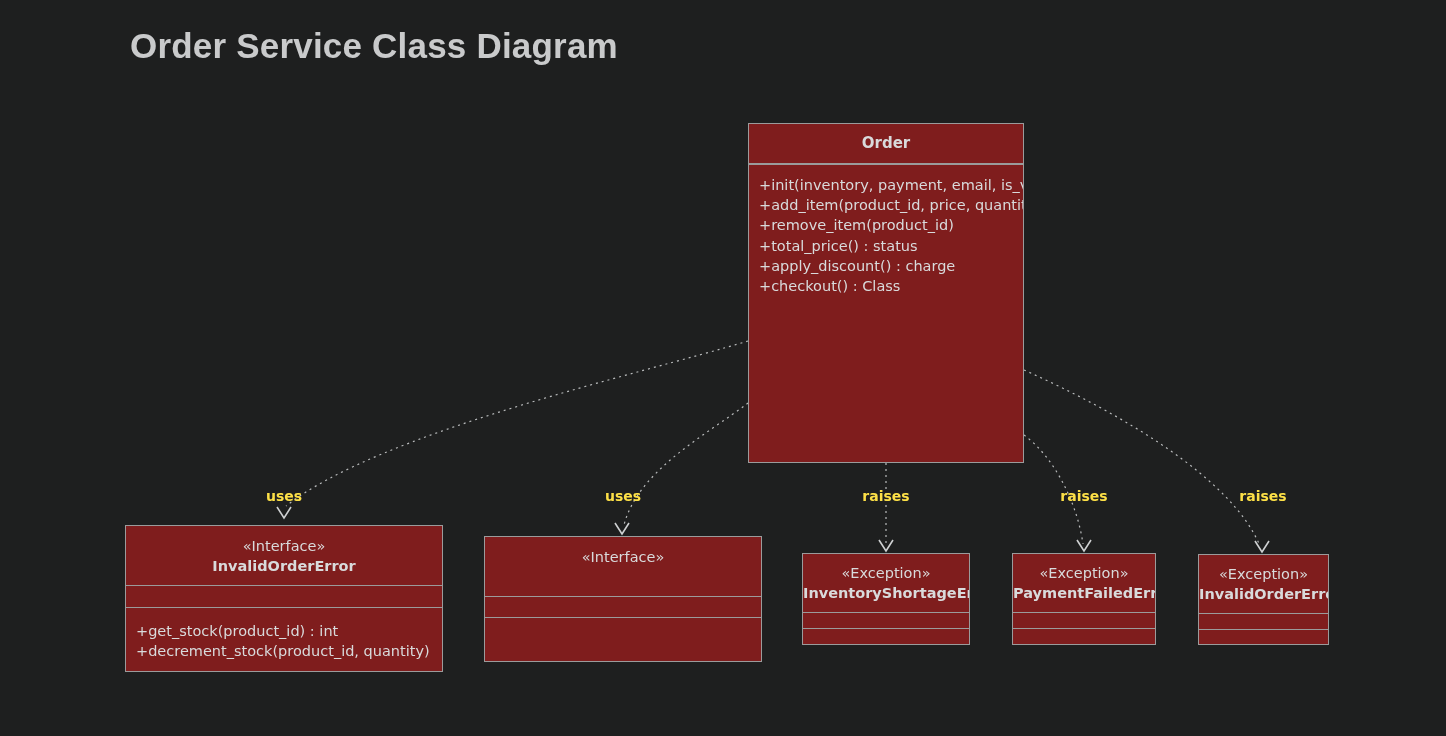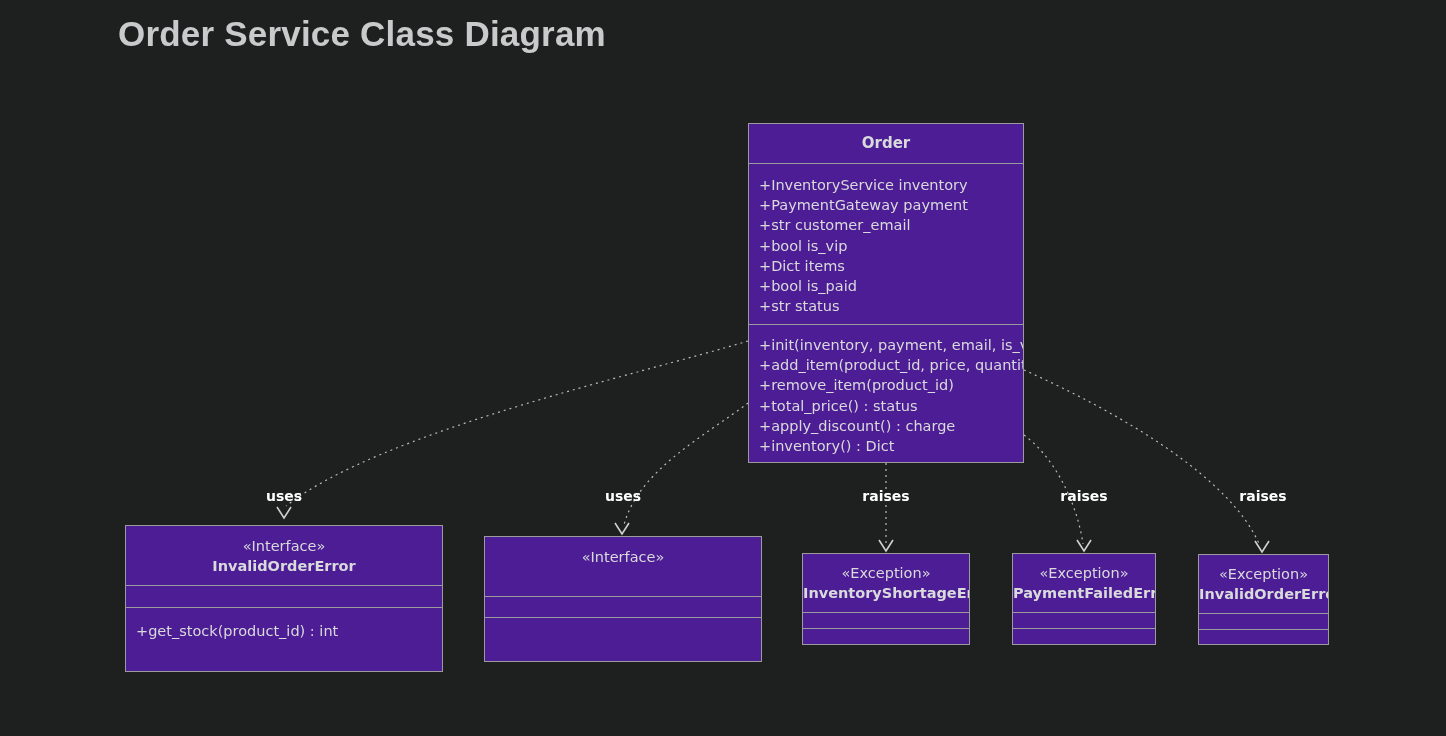--- a/index.html
+++ b/index.html
@@ -17,21 +17,21 @@
   }
   .diagram-title {
     position: absolute;
     left: 118px;
     top: 14px;
     font-family: "Liberation Sans", sans-serif;
     font-size: 35px;
     font-weight: 800;
     letter-spacing: 0.2px;
     color: #c9cacb;
-    margin: 0;
+    margin: 12px;
   }
   .edges-svg {
     position: absolute;
     left: 0;
     top: 0;
     width: 1446px;
     height: 736px;
   }
   .edge-path {
     fill: none;
@@ -40,21 +40,21 @@
     stroke-dasharray: 2 4;
   }
   .arrow-head {
     fill: none;
     stroke: #cfd1d2;
     stroke-width: 1.6;
   }
   .class-box {
     position: absolute;
     box-sizing: border-box;
-    background: #4c1d95;
+    background: #7f1d1d;
     border: 1px solid #9b9b9b;
     color: #d9dadb;
     font-size: 14.5px;
     overflow: hidden;
   }
   .box-header {
     box-sizing: border-box;
     text-align: center;
     border-bottom: 1px solid #9b9b9b;
   }
@@ -95,21 +95,21 @@
   .inv-methods { height: 63px; padding-top: 13px; }
   .pg-empty { height: 21px; }
   .pg-methods { height: 43px; padding-top: 14px; }
   .exc-sec1 { height: 16px; }
   .exc-sec2 { height: 16px; border-bottom: none; }
   .edge-label {
     position: absolute;
     transform: translate(-50%, -50%);
     font-size: 14px;
     font-weight: 600;
-    color: #ffffff;
+    color: #fde047;
     white-space: nowrap;
   }
 </style>
 </head>
 <body>
 
 <div id="canvas">
 
   <h1 class="diagram-title">Order Service Class Diagram</h1>
 
@@ -125,47 +125,39 @@
 
     <path class="edge-path" d="M1024,435 C1054,457 1077,502 1083,544"></path>
     <polyline class="arrow-head" points="1077,540 1084,551 1091,540"></polyline>
 
     <path class="edge-path" d="M1024,370 C1120,413 1232,478 1260,546"></path>
     <polyline class="arrow-head" points="1255,541 1262,552 1269,541"></polyline>
   </svg>
 
   <div class="class-box" style="left:748px; top:123px; width:276px; height:340px;">
     <div class="box-header order-header">Order</div>
-    <div class="member-section order-attrs">
-      <div>+InventoryService inventory</div>
-      <div>+PaymentGateway payment</div>
-      <div>+str customer_email</div>
-      <div>+bool is_vip</div>
-      <div>+Dict items</div>
-      <div>+bool is_paid</div>
-      <div>+str status</div>
-    </div>
     <div class="member-section order-methods">
       <div>+init(inventory, payment, email, is_vip)</div>
       <div>+add_item(product_id, price, quantity)</div>
       <div>+remove_item(product_id)</div>
       <div>+total_price() : status</div>
       <div>+apply_discount() : charge</div>
-      <div>+inventory() : Dict</div>
+      <div>+checkout() : Class</div>
     </div>
   </div>
 
   <div class="class-box" style="left:125px; top:525px; width:318px; height:147px;">
     <div class="box-header stereo-header">
       <div class="stereotype">«Interface»</div>
       <div class="class-name">InvalidOrderError</div>
     </div>
     <div class="empty-section inv-empty"></div>
     <div class="member-section inv-methods">
       <div>+get_stock(product_id) : int</div>
+      <div>+decrement_stock(product_id, quantity)</div>
     </div>
   </div>
 
   <div class="class-box" style="left:484px; top:536px; width:278px; height:126px;">
     <div class="box-header stereo-header">
       <div class="stereotype">«Interface»</div>
     </div>
     <div class="empty-section pg-empty"></div>
   </div>
 

